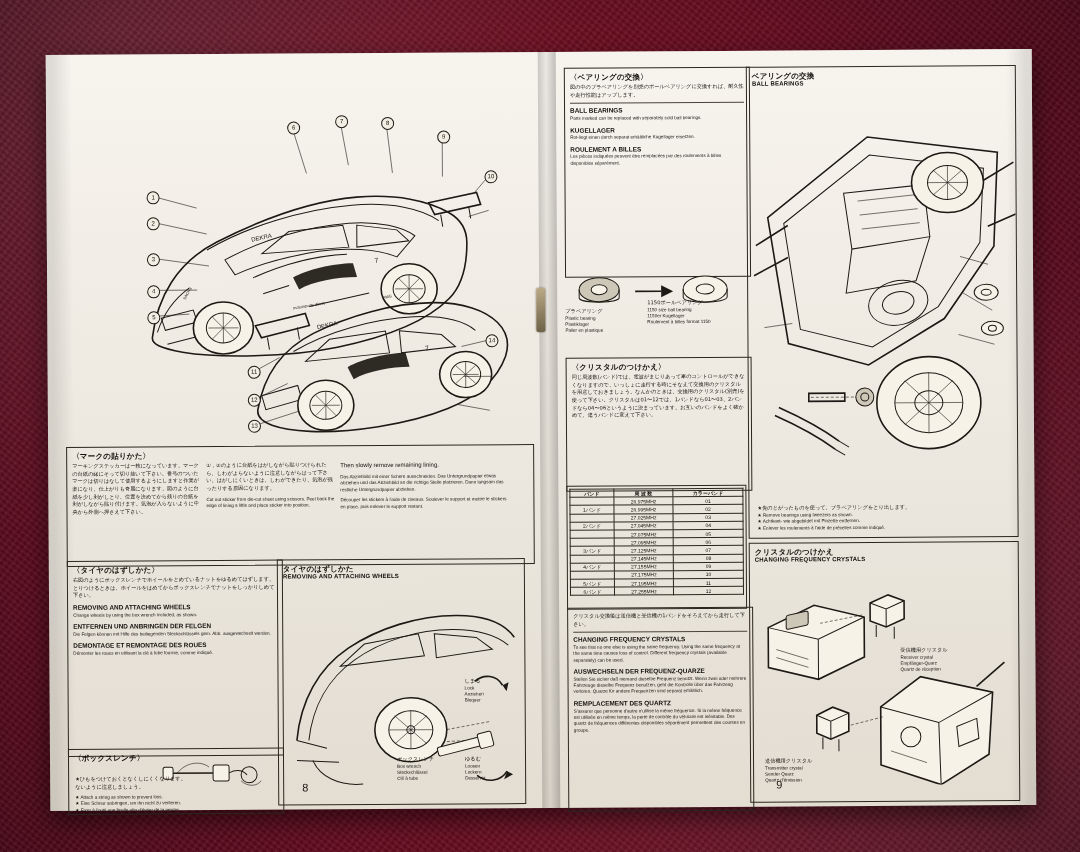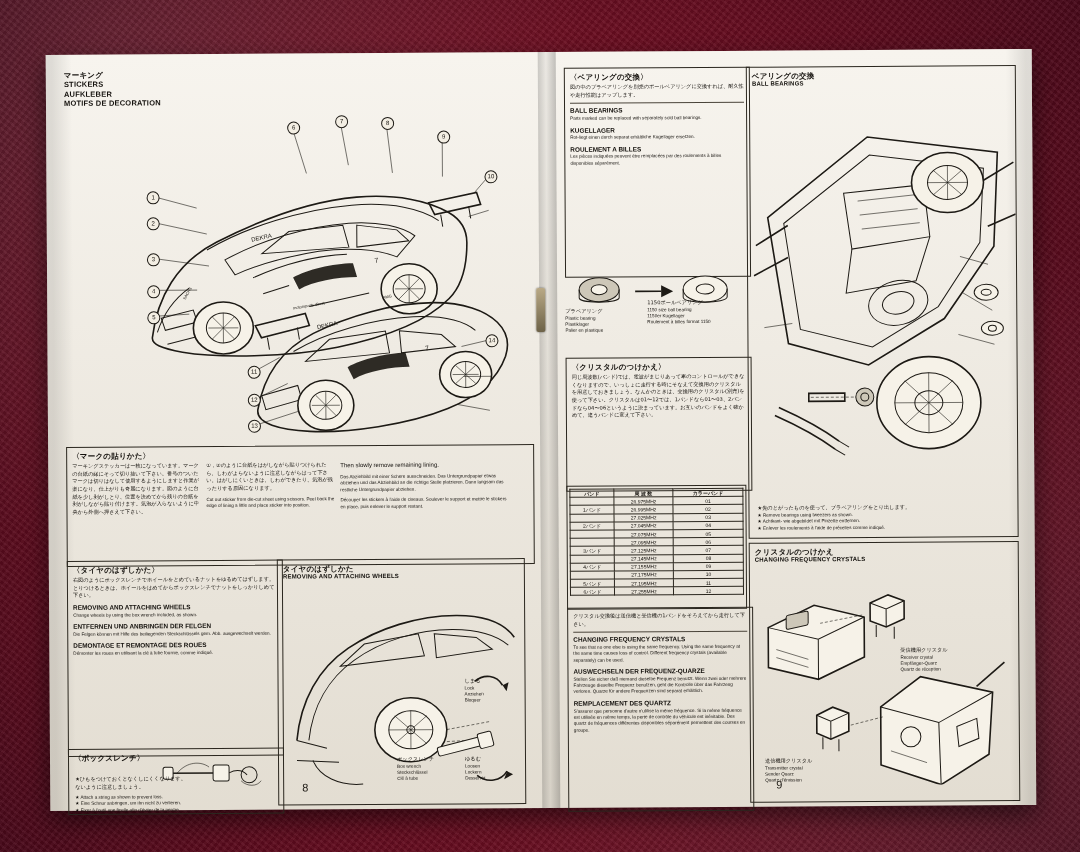--- a/index.html
+++ b/index.html
@@ -104,26 +104,20 @@
 
 <div id="bg"></div>
 
 <div id="sheet">
 
   <div id="spine"></div>
   <div id="staple"></div>
 
   <div class="page" id="page-left">
 
-    <div class="panel noborder" style="left:18px; top:16px; width:180px;">
-      <div class="ttl jp">マーキング</div>
-      <div class="ttl">STICKERS</div>
-      <div class="ttl l2">AUFKLEBER</div>
-      <div class="ttl l2">MOTIFS DE DECORATION</div>
-    </div>
 
     <div class="panel noborder" style="left:10px; top:28px; width:470px; height:360px;">
       <svg width="470" height="360" viewBox="0 0 470 360">
 
         <g>
           <path class="ln2" d="M95 255 C100 215 120 180 160 160 C200 140 250 120 300 116 C340 113 372 120 392 132 C404 139 410 150 410 162
                                 C410 186 404 206 392 218 C370 240 330 256 280 266 C230 276 160 276 125 270 C104 266 94 262 95 255 Z"></path>
           <path class="ln" d="M150 168 C190 145 245 128 295 124 C335 121 365 128 382 140"></path>
           <path class="ln" d="M168 178 C205 158 250 145 292 142 C322 140 346 146 358 155 L340 176 C320 168 290 166 262 170 C230 175 198 184 178 193 Z"></path>
           <path class="ln" d="M196 196 C230 181 262 174 290 173"></path>

